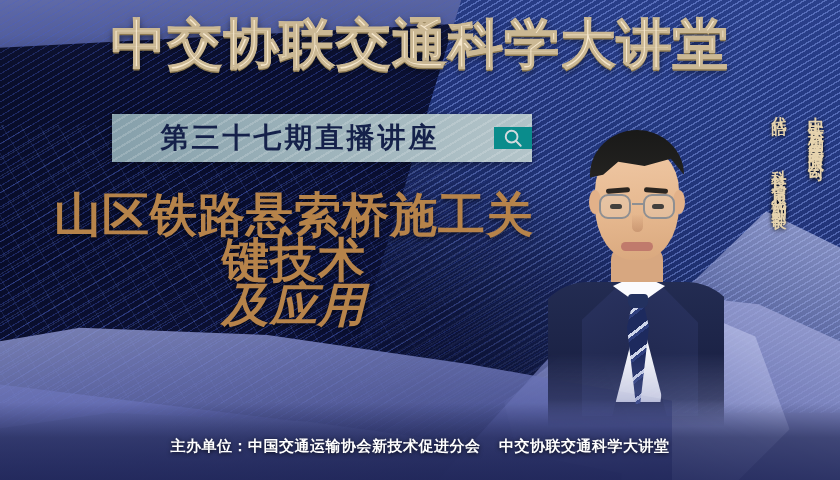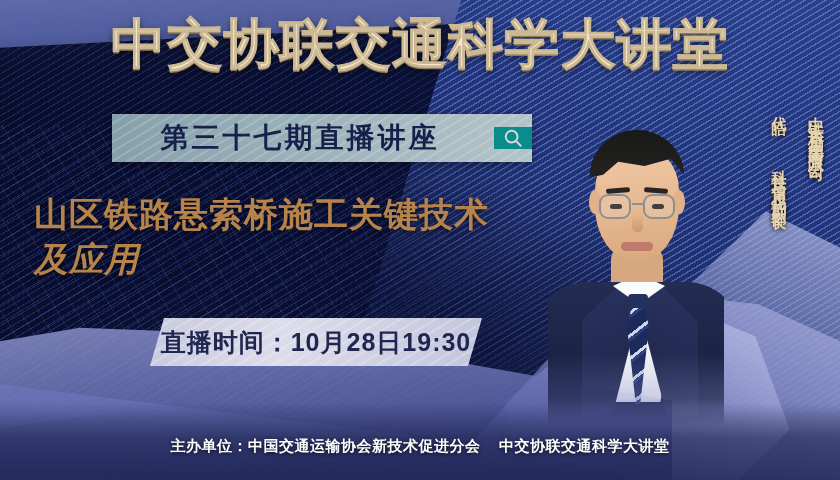--- a/index.html
+++ b/index.html
@@ -130,22 +130,22 @@
     font-size:28px;font-weight:600;color:#15214a;letter-spacing:3px;
     padding-right:6px;
   }
   .episode-search{
     width:38px;background:#0a8c8c;display:flex;align-items:center;justify-content:center;
   }
   .episode-search svg{display:block;}
 
   
   .lecture-title{
-    position:absolute;left:34px;top:192px;width:520px;
-    font-size:34px;line-height:45px;font-weight:700;letter-spacing:1px;
+    position:absolute;left:34px;top:192px;width:520px;text-align:center;
+    font-size:47px;line-height:45px;font-weight:700;letter-spacing:1px;
     color:#b6834a;
     text-shadow:0 2px 5px rgba(0,0,0,.55);
   }
   .lecture-title .l2{display:block;font-style:italic;}
 
   
   .time-banner{
     position:absolute;left:150px;top:318px;width:332px;height:48px;
     display:flex;align-items:center;justify-content:center;
     background:
@@ -270,23 +270,20 @@
         </svg>
       </span>
     </div>
   </div>
 
   <div class="lecture-title">
     <span>山区铁路悬索桥施工关键技术</span>
     <span class="l2">及应用</span>
   </div>
 
-  <div class="time-banner">
-    <span>直播时间：10月28日19:30</span>
-  </div>
 
   <div class="speaker">
     <div class="sp-neck"></div>
     <div class="sp-suit"></div>
     <div class="sp-shirt"></div>
     <div class="sp-lapel-l"></div>
     <div class="sp-lapel-r"></div>
     <div class="sp-collar"></div>
     <div class="sp-tie"></div>
     <div class="sp-tie-knot"></div>

